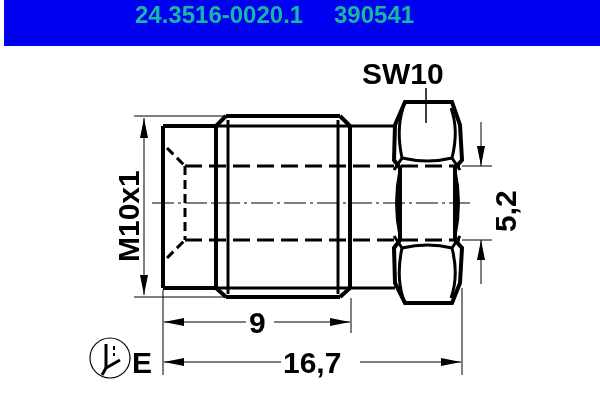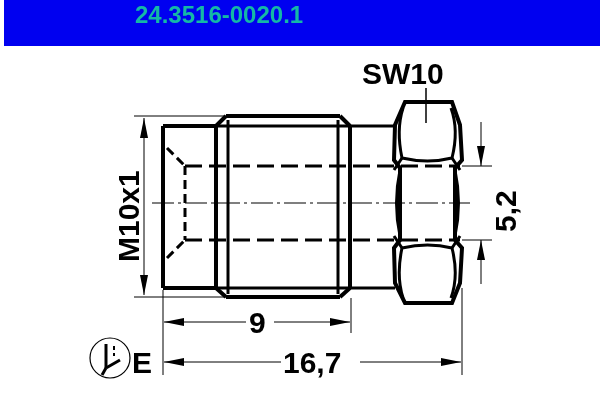--- a/index.html
+++ b/index.html
@@ -9,20 +9,21 @@
   .pn { left:131px; }
   .code { left:330px; }
   svg { position:absolute; left:0; top:0; }
   .lbl { font-family:"Liberation Sans", sans-serif; font-weight:bold; fill:#000; }
 </style>
 </head>
 <body>
 
 <div class="header">
   <span class="pn">24.3516-0020.1</span>
+  <span class="code">390541</span>
 </div>
 
 <svg width="600" height="400" viewBox="0 0 600 400">
   <defs>
     <marker id="arr" viewBox="0 0 10 6" refX="10" refY="3" markerWidth="10" markerHeight="6" orient="auto-start-reverse" markerUnits="userSpaceOnUse">
       <path d="M0,0 L10,3 L0,6 Z" fill="#000"></path>
     </marker>
     <marker id="arrL" viewBox="0 0 20 8" refX="20" refY="4" markerWidth="20" markerHeight="8" orient="auto-start-reverse" markerUnits="userSpaceOnUse">
       <path d="M0,0 L20,4 L0,8 Z" fill="#000"></path>
     </marker>

